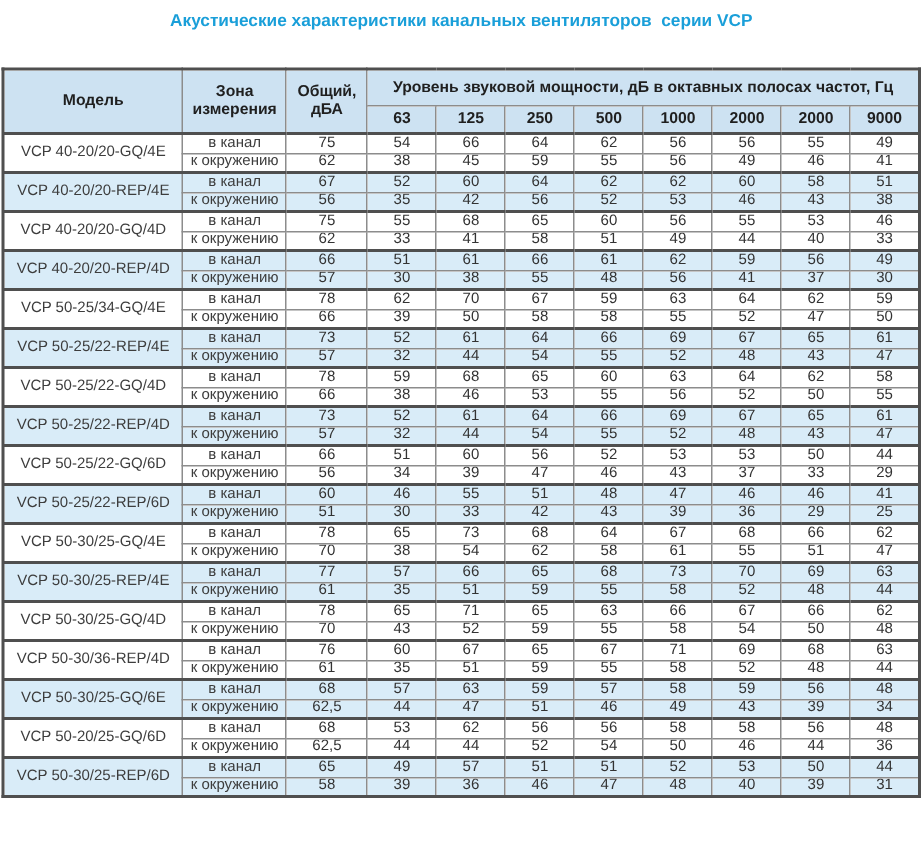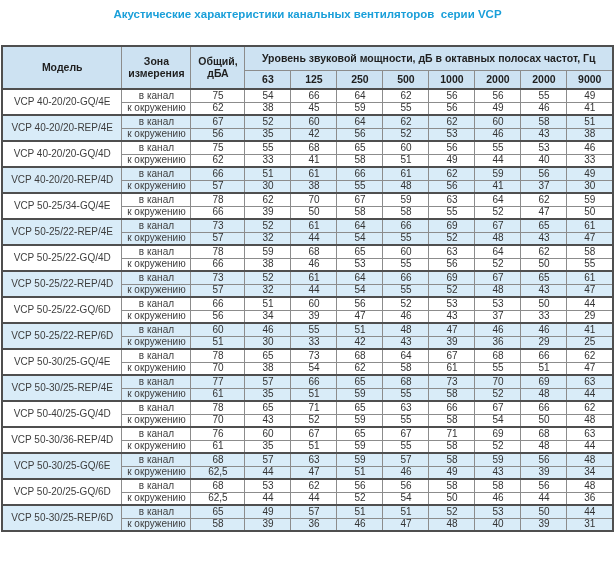--- a/index.html
+++ b/index.html
@@ -395,21 +395,21 @@
           <td>35</td>
           <td>51</td>
           <td>59</td>
           <td>55</td>
           <td>58</td>
           <td>52</td>
           <td>48</td>
           <td>44</td>
         </tr>
         <tr class="group-first">
-          <td class="model" rowspan="2">VCP 50-40/25-GQ/4D</td>
+          <td class="model" rowspan="2">VCP 50-30/25-GQ/4D</td>
           <td class="zone">в канал</td>
           <td>78</td>
           <td>65</td>
           <td>71</td>
           <td>65</td>
           <td>63</td>
           <td>66</td>
           <td>67</td>
           <td>66</td>
           <td>62</td>

